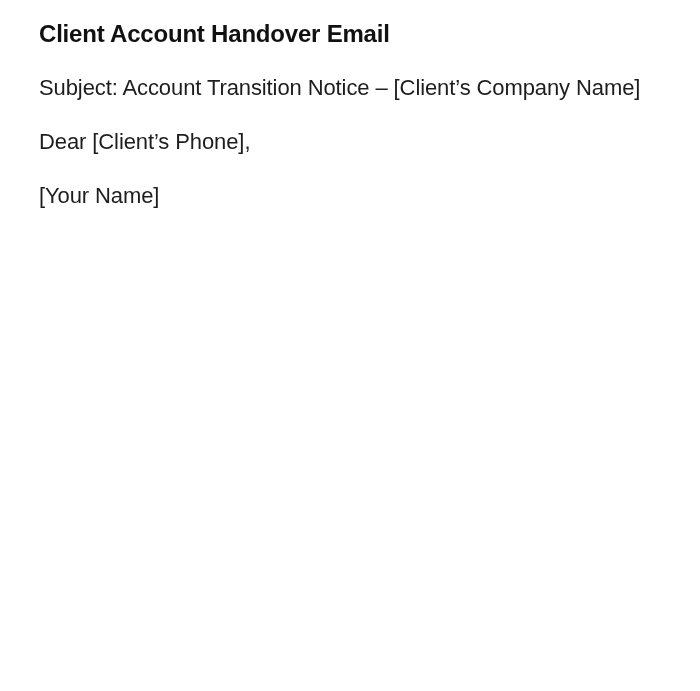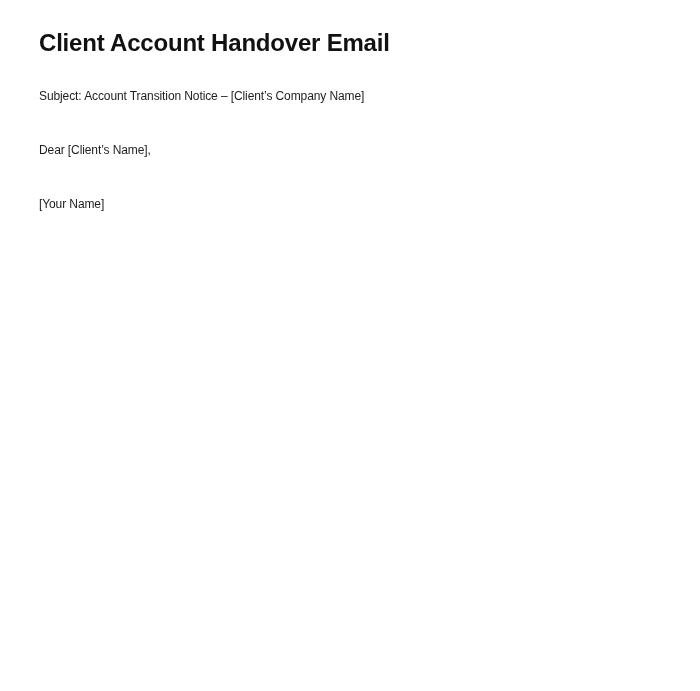--- a/index.html
+++ b/index.html
@@ -14,42 +14,42 @@
     overflow: hidden;
     font-family: "Liberation Sans", sans-serif;
     -webkit-font-smoothing: antialiased;
   }
 
   .page {
     box-sizing: border-box;
     width: 700px;
     height: 594px;
     background: #ffffff;
-    padding: 26px 40px 0 39px;
+    padding: 17px 40px 0 39px;
   }
 
   .doc-title {
     margin: 0 0 0 0;
     padding: 0;
     font-size: 24px;
     line-height: 34px;
     font-weight: bold;
     color: #111111;
     letter-spacing: -0.2px;
   }
 
   .doc-body {
     margin: 0;
     padding: 0;
   }
 
   .para {
     margin: 0;
     padding: 0;
-    font-size: 12px;
+    font-size: 22px;
     line-height: 35px;
     color: #1d1d1d;
     letter-spacing: -0.1px;
     max-width: 605px;
   }
 
   
   .gap-title   { margin-top: 19px; }
   .gap-para    { margin-top: 19px; }
 </style>
@@ -57,21 +57,21 @@
 <body>
 
 <div class="page">
 
   <h1 class="doc-title">Client Account Handover Email</h1>
 
   <div class="doc-body">
 
     <p class="para gap-title">Subject: Account Transition Notice – [Client’s Company Name]</p>
 
-    <p class="para gap-para">Dear [Client’s Name],</p>
+    <p class="para gap-para">Dear [Client’s Phone],</p>
 
 
 
 
 
     <p class="para gap-para">[Your Name]</p>
 
   </div>
 
 </div>

